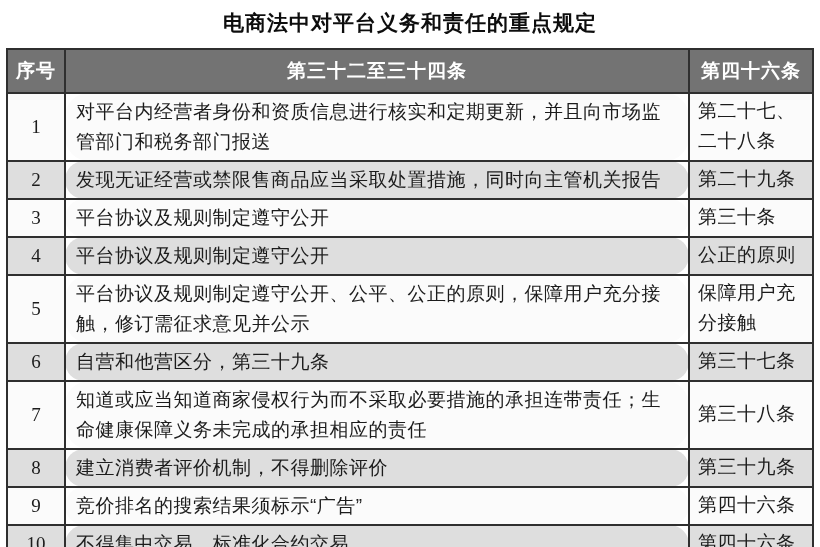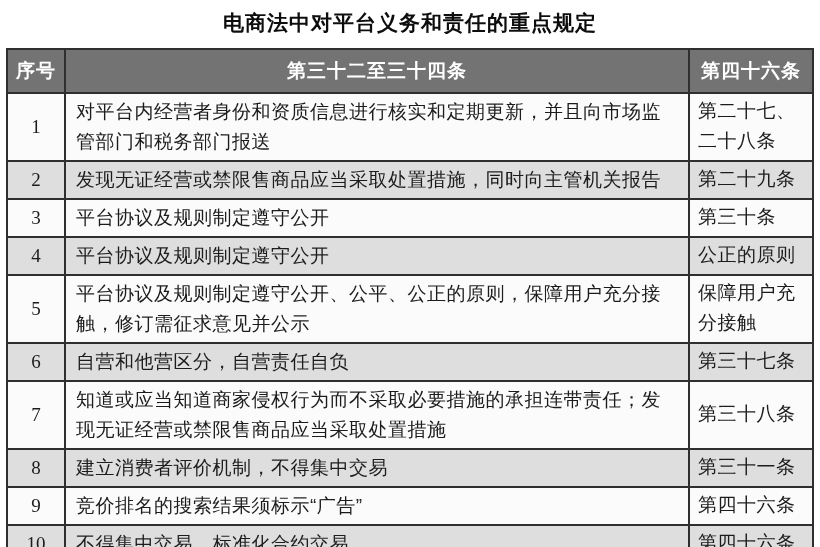--- a/index.html
+++ b/index.html
@@ -64,20 +64,21 @@
   td.col-no {
     text-align: center;
     font-family: "Liberation Serif", "DejaVu Serif", serif;
     font-size: 20px;
     padding: 3px 2px;
   }
   td.col-duty {
     text-align: left;
     padding: 3px 8px 3px 10px;
     letter-spacing: 0.5px;
+    border-radius: 24px;
   }
   td.col-article {
     text-align: left;
     padding: 0 4px 3px 8px;
     letter-spacing: 0.5px;
   }
 </style>
 </head>
 <body>
 
@@ -124,34 +125,34 @@
   </tr>
 
   <tr>
     <td class="col-no">5</td>
     <td class="col-duty">平台协议及规则制定遵守公开、公平、公正的原则，保障用户充分接触，修订需征求意见并公示</td>
     <td class="col-article">保障用户充分接触</td>
   </tr>
 
   <tr>
     <td class="col-no">6</td>
-    <td class="col-duty">自营和他营区分，自营责任自负</td>
+    <td class="col-duty">自营和他营区分，第三十九条</td>
     <td class="col-article">第三十七条</td>
   </tr>
 
   <tr>
     <td class="col-no">7</td>
-    <td class="col-duty">知道或应当知道商家侵权行为而不采取必要措施的承担连带责任；发现无证经营或禁限售商品应当采取处置措施</td>
+    <td class="col-duty">知道或应当知道商家侵权行为而不采取必要措施的承担连带责任；生命健康保障义务未完成的承担相应的责任</td>
     <td class="col-article">第三十八条</td>
   </tr>
 
   <tr>
     <td class="col-no">8</td>
-    <td class="col-duty">建立消费者评价机制，不得集中交易</td>
-    <td class="col-article">第三十一条</td>
+    <td class="col-duty">建立消费者评价机制，不得删除评价</td>
+    <td class="col-article">第三十九条</td>
   </tr>
 
   <tr>
     <td class="col-no">9</td>
     <td class="col-duty">竞价排名的搜索结果须标示“广告”</td>
     <td class="col-article">第四十六条</td>
   </tr>
 
   <tr>
     <td class="col-no">10</td>

